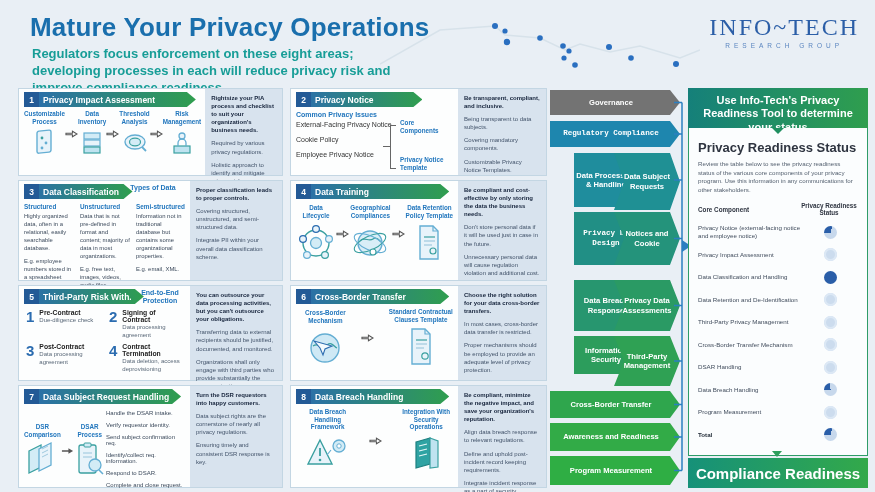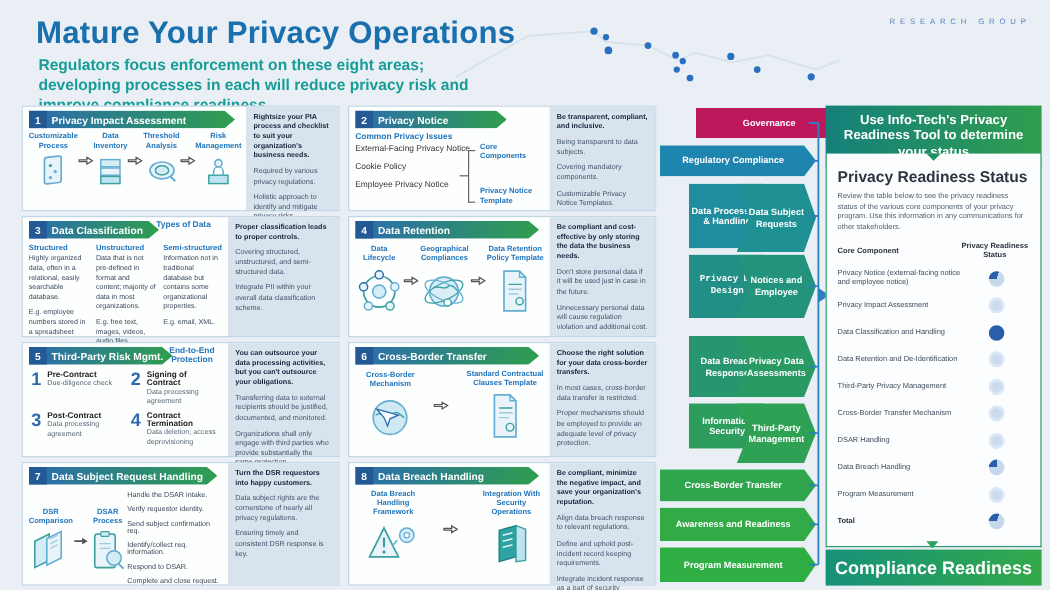--- a/index.html
+++ b/index.html
@@ -93,20 +93,21 @@
   .rp-foot-notch { left:772px; top:451px; width:0; height:0; border-left:5px solid transparent; border-right:5px solid transparent; border-top:6px solid #2f9e5d; }
 
   svg.ic { display:block; }
 </style>
 </head>
 <body>
 
 <div class="abs page-title">Mature Your Privacy Operations</div>
 <div class="abs page-sub">Regulators focus enforcement on these eight areas; developing processes in each will reduce privacy risk and improve compliance readiness.</div>
 <div class="abs logo">
+  <div class="logo-name" style="text-transform:uppercase;">Info~Tech</div>
   <div class="logo-sub">RESEARCH GROUP</div>
 </div>
 <svg class="abs netmap" width="320" height="72" viewBox="0 0 320 72">
   <polyline points="0,62 60,28 115,24 125,33 160,36 185,48 200,42 230,50 260,44 300,56 320,48" fill="none" stroke="#d7e2ea" stroke-width="1.5"></polyline>
   <g fill="#2a6fc0">
     <circle cx="115" cy="24" r="3"></circle>
       <circle cx="125" cy="29" r="2.6"></circle>
       <circle cx="127" cy="40" r="3.2"></circle>
     <circle cx="160" cy="36" r="2.8"></circle>
       <circle cx="183" cy="44" r="2.8"></circle>
@@ -231,21 +232,21 @@
     <p class="nb">Proper classification leads to proper controls.</p>
     <p>Covering structured, unstructured, and semi-structured data.</p>
     <p>Integrate PII within your overall data classification scheme.</p>
   </div>
 </div>
 
 <div class="card" style="left:290px;top:180px;width:257px;height:101px;">
   <div class="main">
     <div class="banner" style="width:97%;">
       <span class="bnum">4</span>
-      <span class="btitle">Data Retention</span>
+      <span class="btitle">Data Training</span>
     </div>
     <div class="steps" style="margin-top:5px;">
       <div class="step">
           <div class="slabel">Data Lifecycle</div>
         <svg class="ic" width="40" height="42" viewBox="0 0 40 42">
             <circle cx="20" cy="21" r="13" fill="none" stroke="#3aa0a0" stroke-width="1.4"></circle>
             <circle cx="20" cy="21" r="5.5" fill="#d3ecf6" stroke="#64aed3" stroke-width="1.3"></circle>
             <circle cx="20" cy="7" r="3.4" fill="#e8f3fa" stroke="#2b6cb0" stroke-width="1.2"></circle>
             <circle cx="33" cy="17" r="3.4" fill="#e8f3fa" stroke="#64aed3" stroke-width="1.2"></circle>
             <circle cx="29" cy="33" r="3.4" fill="#e8f3fa" stroke="#3aa0a0" stroke-width="1.2"></circle>
@@ -286,21 +287,21 @@
     <p class="nb">Be compliant and cost-effective by only storing the data the business needs.</p>
     <p>Don't store personal data if it will be used just in case in the future.</p>
     <p>Unnecessary personal data will cause regulation violation and additional cost.</p>
   </div>
 </div>
 
 <div class="card" style="left:18px;top:285px;width:265px;height:96px;">
   <div class="main">
     <div class="banner" style="width:74%;">
       <span class="bnum">5</span>
-      <span class="btitle">Third-Party Risk Mgmt.</span>
+      <span class="btitle">Third-Party Risk With.</span>
     </div>
     <div class="tag" style="right:6px;width:48px;">End-to-End Protection</div>
     <div class="grid5">
       <div class="g5">
           <div class="g5n">1</div>
         <div>
             <div class="g5t">Pre-Contract</div>
         <div class="g5d">Due-diligence check</div>
           </div>
         </div>
@@ -456,39 +457,39 @@
     </div>
   </div>
   <div class="notes notes-m">
     <p class="nb">Be compliant, minimize the negative impact, and save your organization's reputation.</p>
     <p>Align data breach response to relevant regulations.</p>
     <p>Define and uphold post-incident record keeping requirements.</p>
     <p>Integrate incident response as a part of security operations.</p>
   </div>
 </div>
 
-<div class="chev cfull" style="left:580px;top:90px;width:130px;height:25px;background:#be185d;">
+<div class="chev cfull" style="left:550px;top:90px;width:130px;height:25px;background:#737373;">
     <span>Governance</span>
   </div>
-<div class="chev cfull" style="left:550px;top:121px;width:130px;height:26px;background:#1e86ae;">
+<div class="chev cfull" style="left:550px;top:121px;width:130px;height:26px;background:#1e86ae;font-family:Liberation Mono, monospace;">
     <span>Regulatory Compliance</span>
   </div>
 
 <div class="chev cleft" style="left:550px;top:153px;width:72px;height:54px;background:#1f8d9d;">
     <span>Data Processing &amp; Handling</span>
   </div>
 <div class="chev cright" style="left:614px;top:153px;width:66px;height:57px;background:#1f9094;">
     <span>Data Subject Requests</span>
   </div>
 
 <div class="chev cleft" style="left:550px;top:212px;width:72px;height:53px;background:#218f85;font-family:Liberation Mono, monospace;">
     <span>Privacy by Design</span>
   </div>
 <div class="chev cright" style="left:614px;top:212px;width:66px;height:53px;background:#24937b;">
-    <span>Notices and Employee</span>
+    <span>Notices and Cookie</span>
   </div>
 
 <div class="chev cleft" style="left:550px;top:280px;width:72px;height:51px;background:#27966f;">
     <span>Data Breach Response</span>
   </div>
 <div class="chev cright" style="left:614px;top:280px;width:66px;height:51px;background:#2a9a64;">
     <span>Privacy Data Assessments</span>
   </div>
 
 <div class="chev cleft" style="left:550px;top:336px;width:72px;height:38px;background:#2c9d5c;">

